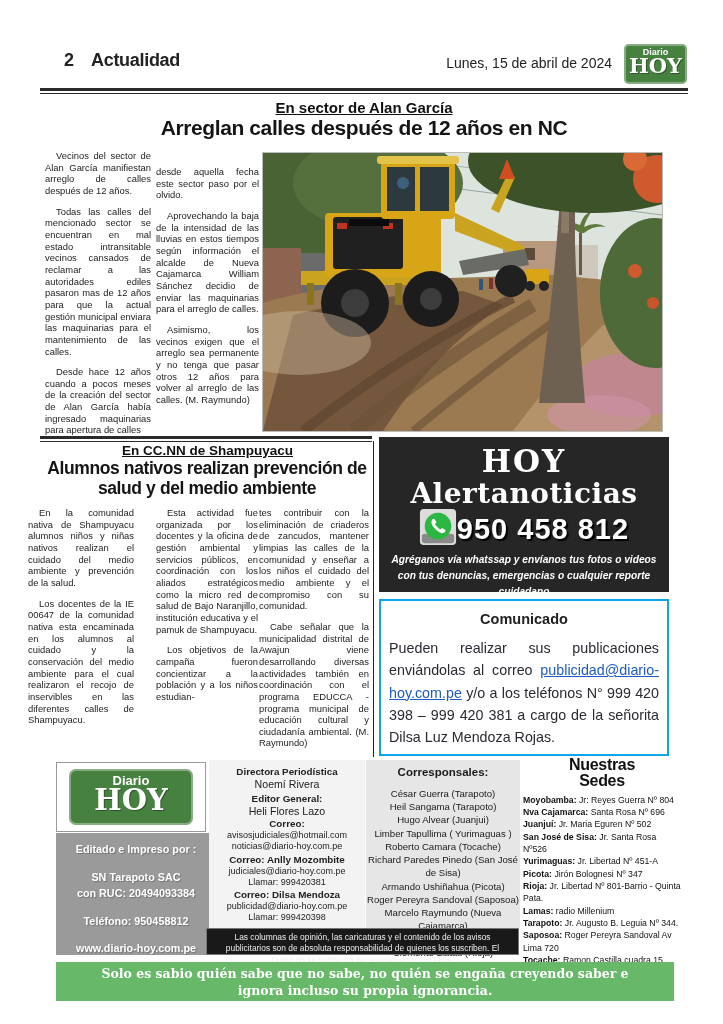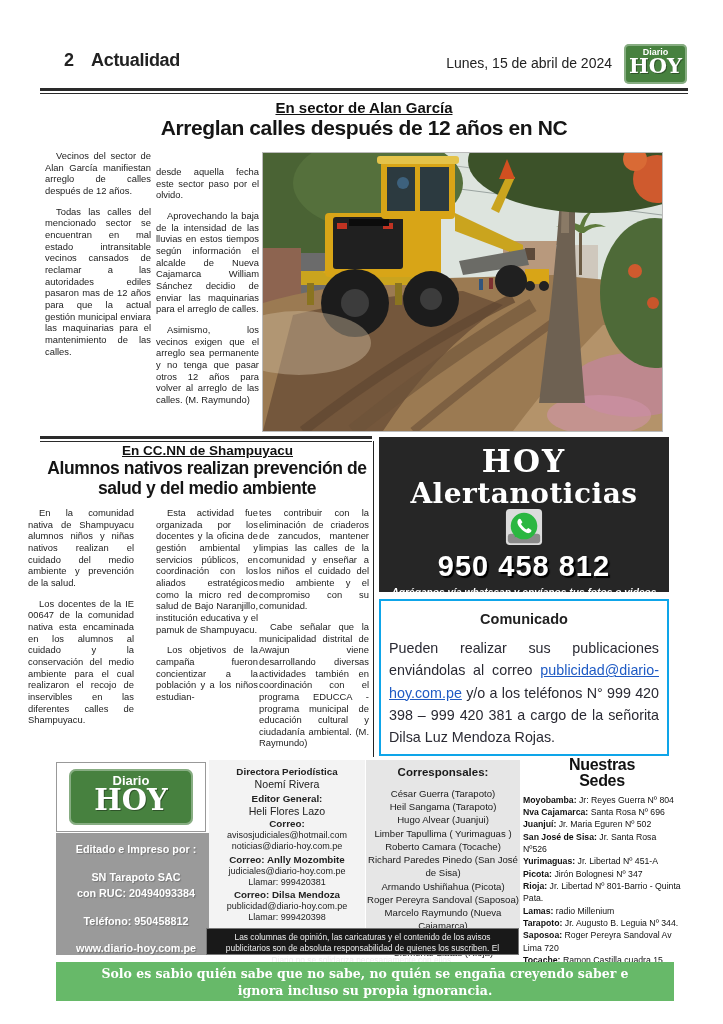--- a/index.html
+++ b/index.html
@@ -22,21 +22,21 @@
   .hl{font-weight:bold;text-align:center;letter-spacing:-0.4px;color:#151515;}
   .col{font-size:9.4px;line-height:1.24;text-align:justify;color:#222;}
   .col p{margin:0 0 9px 0;text-indent:11px;}
   .col p.ni{text-indent:0;}
   .vline{border-left:1.5px solid #222;width:0;}
   .photo{border:1px solid #bbb;background:#cfd6cf;}
   
   .alert{background:#262626;color:#fff;text-align:center;}
   .a-t1{font-family:"DejaVu Serif",serif;font-weight:bold;font-size:31px;letter-spacing:2px;padding-top:6px;}
   .a-t2{font-family:"DejaVu Serif",serif;font-weight:bold;font-size:28px;letter-spacing:.5px;margin-top:-2px;}
-  .a-row{display:flex;justify-content:center;align-items:center;margin-top:-2px;flex-direction:column;}
+  .a-row{display:flex;justify-content:center;align-items:center;margin-top:-2px;}
   .a-ph{font-size:29px;font-weight:bold;letter-spacing:1px;text-shadow:2px 2px 1px #000;}
   .a-tag{font-style:italic;font-weight:bold;font-size:10.2px;line-height:1.55;padding:2px 8px 0 8px;}
   
   .com{border:2px solid #0ea5e9;background:#fff;padding:10px 8px;box-sizing:border-box;}
   .c-title{text-align:center;font-weight:bold;font-size:14.5px;color:#222;margin-bottom:10px;}
   .c-body{font-size:14.3px;line-height:1.56;text-align:justify;color:#2a2a33;}
   .c-email{color:#1f5bc4;text-decoration:underline;cursor:pointer;}
   
   .logobox{border:1px solid #999;background:#fff;display:flex;align-items:center;justify-content:center;}
   .graybox{background:#9a9a9a;color:#fff;font-weight:bold;text-align:center;font-size:10.8px;
@@ -71,20 +71,21 @@
     <div class="lm" style="font-size:21px;">HOY</div>
   </div>
   <div class="abs hr2" style="left:40px;top:88px;width:648px;"></div>
 
   <div class="abs kicker" style="left:40px;top:99px;width:648px;font-size:15px;">En sector de Alan García</div>
   <div class="abs hl" style="left:40px;top:116px;width:648px;font-size:21px;">Arreglan calles después de 12 años en NC</div>
 
   <div class="abs col" style="left:45px;top:150px;width:106px;height:286px;">
     <p>Vecinos del sector de Alan García manifiestan arreglo de calles después de 12 años.</p>
     <p>Todas las calles del mencionado sector se encuentran en mal estado intransitable vecinos cansados de reclamar a las autoridades ediles pasaron mas de 12 años para que la actual gestión municipal enviara las maquinarias para el mantenimiento de las calles.</p>
+    <p style="margin-bottom:0;">Desde hace 12 años cuando a pocos meses de la creación del sector de Alan García había ingresado maquinarias para apertura de calles</p>
   </div>
   <div class="abs col" style="left:156px;top:166px;width:103px;height:286px;">
     <p class="ni">desde aquella fecha este sector paso por el olvido.</p>
     <p>Aprovechando la baja de la intensidad de las lluvias en estos tiempos según información el alcalde de Nueva Cajamarca William Sánchez decidio de enviar las maquinarias para el arreglo de calles.</p>
     <p style="margin-bottom:0;">Asimismo, los vecinos exigen que el arreglo sea permanente y no tenga que pasar otros 12 años para volver al arreglo de las calles. (M. Raymundo)</p>
   </div>
 
   <div class="abs photo" style="left:262px;top:152px;width:399px;height:278px;">
     <svg width="399" height="278" viewBox="0 0 399 278">
       <rect width="399" height="278" fill="#dde4de"></rect>

